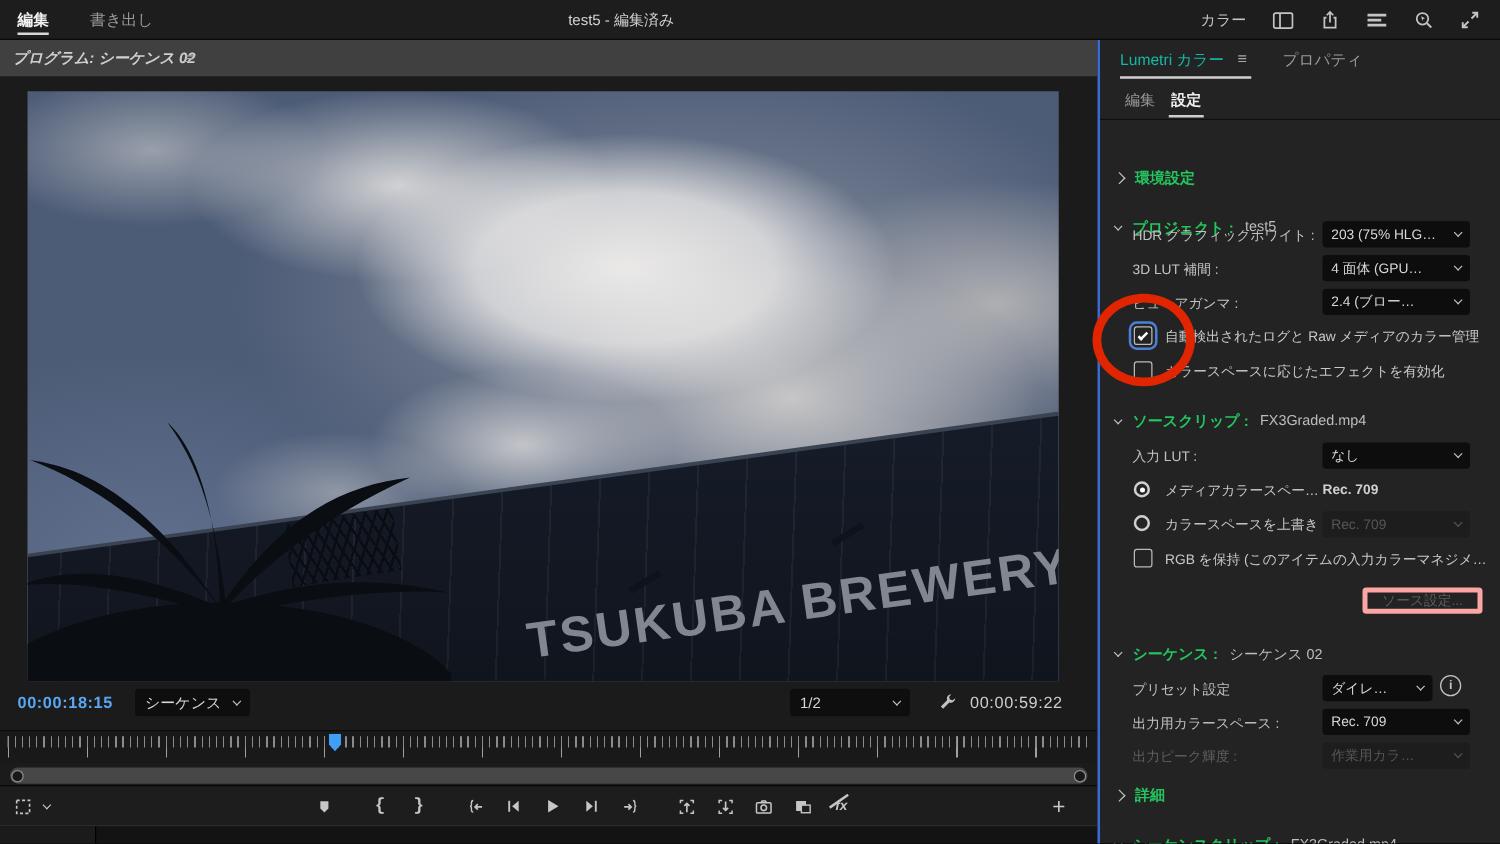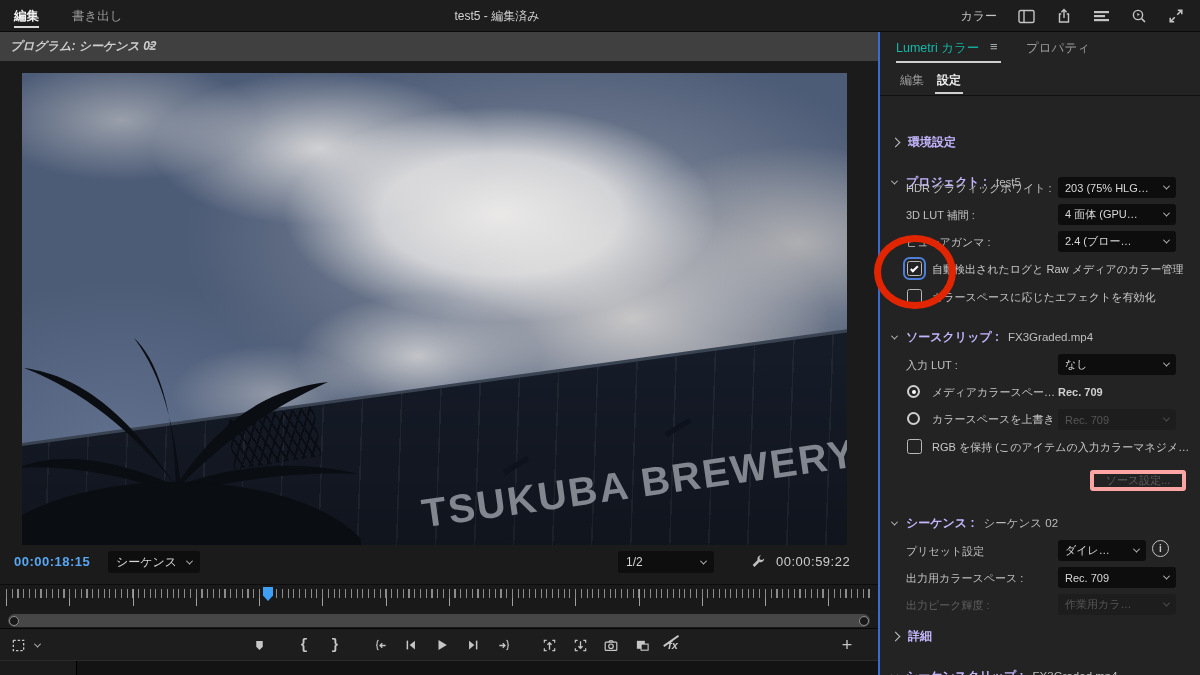--- a/index.html
+++ b/index.html
@@ -57,21 +57,21 @@
   .railing { position:absolute; left:208px; top:340px; width:88px; height:50px; transform:rotate(-9deg); opacity:.9;
     background-image: repeating-linear-gradient(64deg, rgba(9,12,17,.95) 0 2px, rgba(0,0,0,0) 2px 8px),
                       repeating-linear-gradient(-64deg, rgba(9,12,17,.95) 0 2px, rgba(0,0,0,0) 2px 8px); }
   .palm { position:absolute; left:-6px; bottom:-6px; }
 
   
   .mon-controls { position:absolute; left:0; top:516px; width:100%; height:30px; }
   .timecode { position:absolute; left:14px; top:6px; font-size:13px; font-weight:bold; color:#59a7f2; letter-spacing:.5px; }
   .dd-dark { position:absolute; height:22px; background:#0e0e0e; border-radius:3px; display:flex; align-items:center; justify-content:space-between; padding:0 8px; font-size:12px; color:#d6d6d6; }
   .fit-dd { left:108px; top:3px; width:92px; }
-  .qual-dd { left:618px; top:3px; width:96px; }
+  .qual-dd { left:632px; top:3px; width:96px; }
   .wrench { position:absolute; left:750px; top:5px; }
   .duration { position:absolute; left:776px; top:6px; font-size:13px; color:#cdcdcd; letter-spacing:.5px; }
 
   
   .ruler { position:absolute; left:0; top:552px; width:100%; height:26px; background:#191919; border-top:1px solid #0c0c0c; }
   .ticks-minor { position:absolute; left:6px; right:6px; top:4px; height:9px; background:repeating-linear-gradient(90deg,#8b8b8b 0 1px,rgba(0,0,0,0) 1px 5.75px); }
   .ticks-major { position:absolute; left:6px; right:6px; top:4px; height:17px; background:repeating-linear-gradient(90deg,#a0a0a0 0 1px,rgba(0,0,0,0) 1px 63.25px); }
   .playhead { position:absolute; left:263px; top:2px; width:10px; height:14px; background:#3e9ff5; clip-path:polygon(0 0,100% 0,100% 60%,50% 100%,0 60%); }
 
   
@@ -103,21 +103,21 @@
   .rp-tab-lumetri::after { content:""; position:absolute; left:0; right:-22px; bottom:-6px; height:2px; background:#cfcfcf; }
   .rp-tab-menu { position:absolute; left:110px; top:7px; font-size:13px; color:#a8a8a8; }
   .rp-tab-props { position:absolute; left:146px; top:8px; font-size:12.5px; color:#9a9a9a;text-align:center; }
   .rp-subtabs { position:absolute; left:0; top:32px; width:100%; height:30px; }
   .rp-sub-edit { position:absolute; left:20px; top:8px; font-size:12px; color:#9a9a9a; }
   .rp-sub-set { position:absolute; left:57px; top:8px; font-size:12px; color:#ededed; font-weight:bold; }
   .rp-sub-set::after { content:""; position:absolute; left:-2px; right:-2px; bottom:-5px; height:2px; background:#cfcfcf; }
   .rp-divider { position:absolute; left:0; top:63px; width:100%; height:1px; background:#101010; }
 
   .sect { position:absolute; left:12px; height:20px; display:flex; align-items:center; gap:9px; }
-  .sect .sect-t { font-size:12px; font-weight:bold; color:#c4b5fd; }
+  .sect .sect-t { font-size:12px; font-weight:bold; color:#22c55e; }
   .sect .sect-v { font-size:11.5px; color:#bdbdbd; }
   .prow { position:absolute; left:0; width:322px; height:22px; }
   .plbl { position:absolute; left:26px; top:4px; font-size:11px; color:#c2c2c2; white-space:nowrap; }
   .plbl.dis { color:#5e5e5e; }
   .dd { position:absolute; left:178px; top:0; width:118px; height:21px; background:#0d0d0d; border-radius:3px; display:flex; align-items:center; justify-content:space-between; padding:0 7px; font-size:11px; color:#d8d8d8; white-space:nowrap; }
   .dd.dis { background:#1d1d1d; color:#565656; }
   .dd.dis .chev { border-color:#565656; }
   .statval { position:absolute; left:178px; top:4px; font-size:11px; font-weight:bold; color:#cfcfcf; }
   .cbox { position:absolute; left:27px; top:2px; width:15px; height:15px; border:1.5px solid #b9b9b9; border-radius:2.5px; display:flex; align-items:center; justify-content:center; }
   .cbox.focus { outline:2px solid #4d7fd9; outline-offset:2px; }

